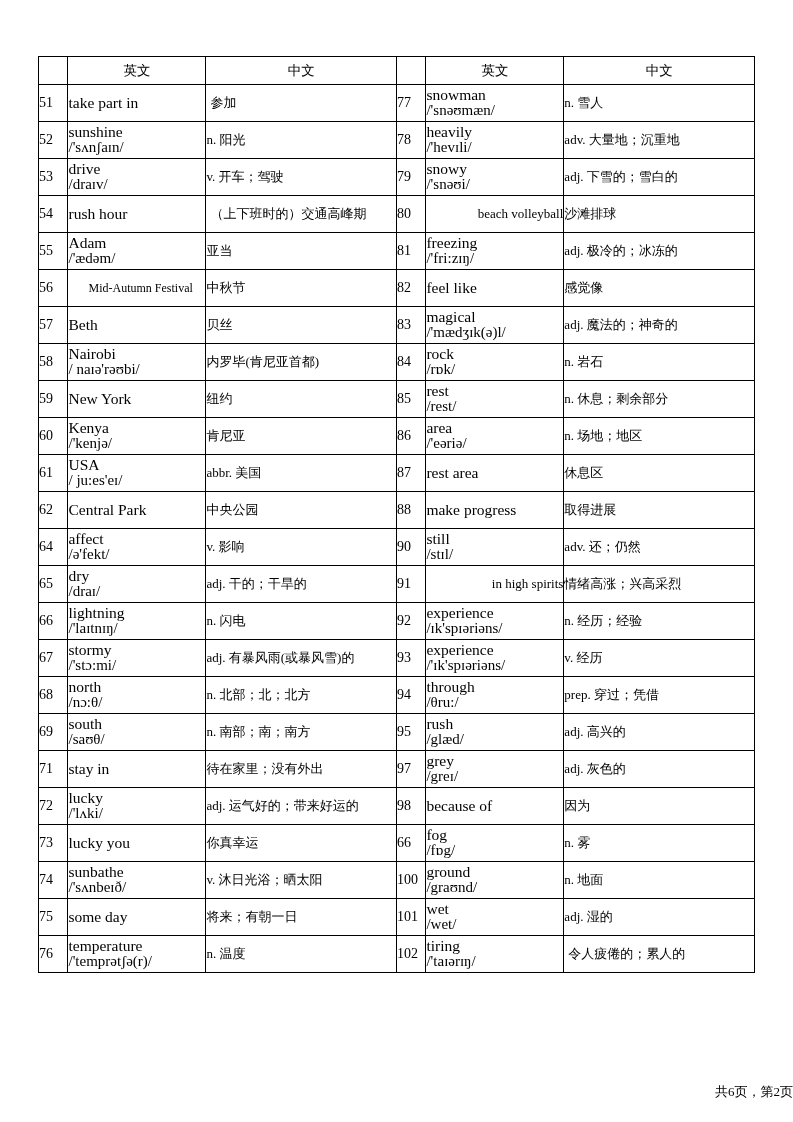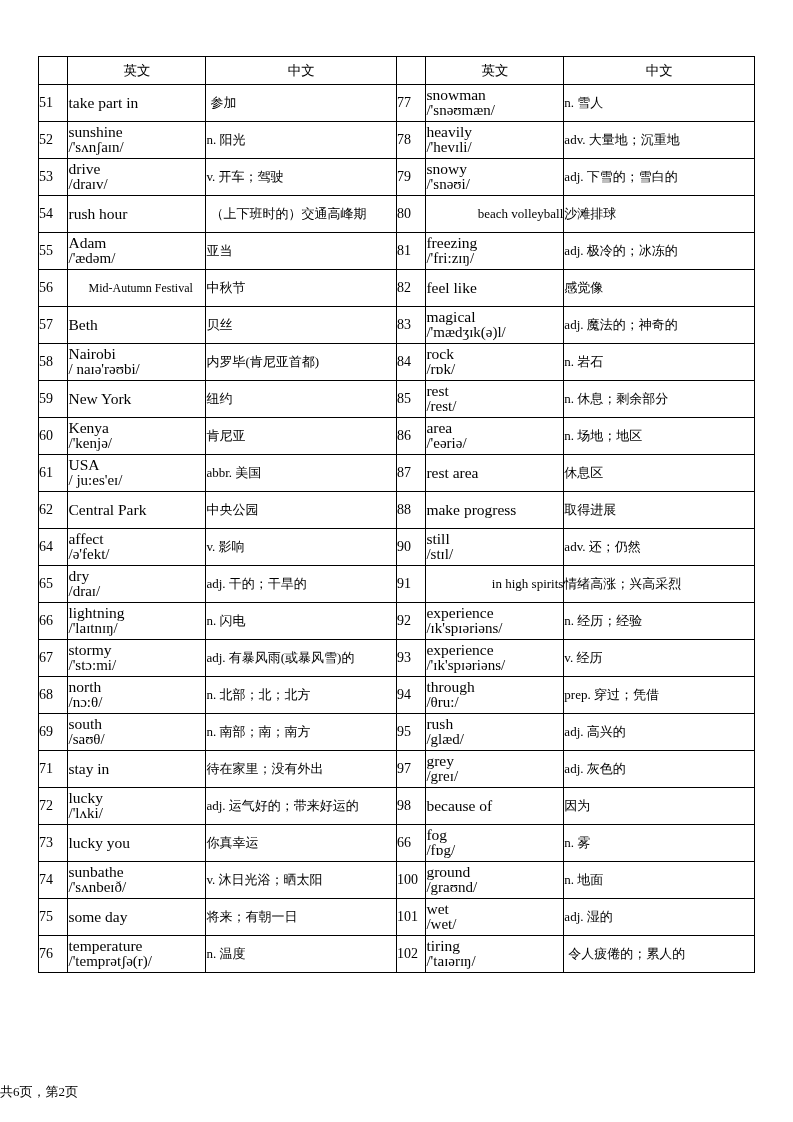--- a/index.html
+++ b/index.html
@@ -78,21 +78,21 @@
   }
   .chn-cell.center {
     text-align: left;
     padding-left: 4px;
   }
   .footer {
     position: absolute;
     left: 0;
     top: 1083px;
     width: 793px;
-    text-align: left;
+    text-align: right;
     font-size: 13px;
   }
 </style>
 </head>
 <body>
 
 <div class="page">
   <table class="vocab">
     <colgroup>
       <col class="num">

